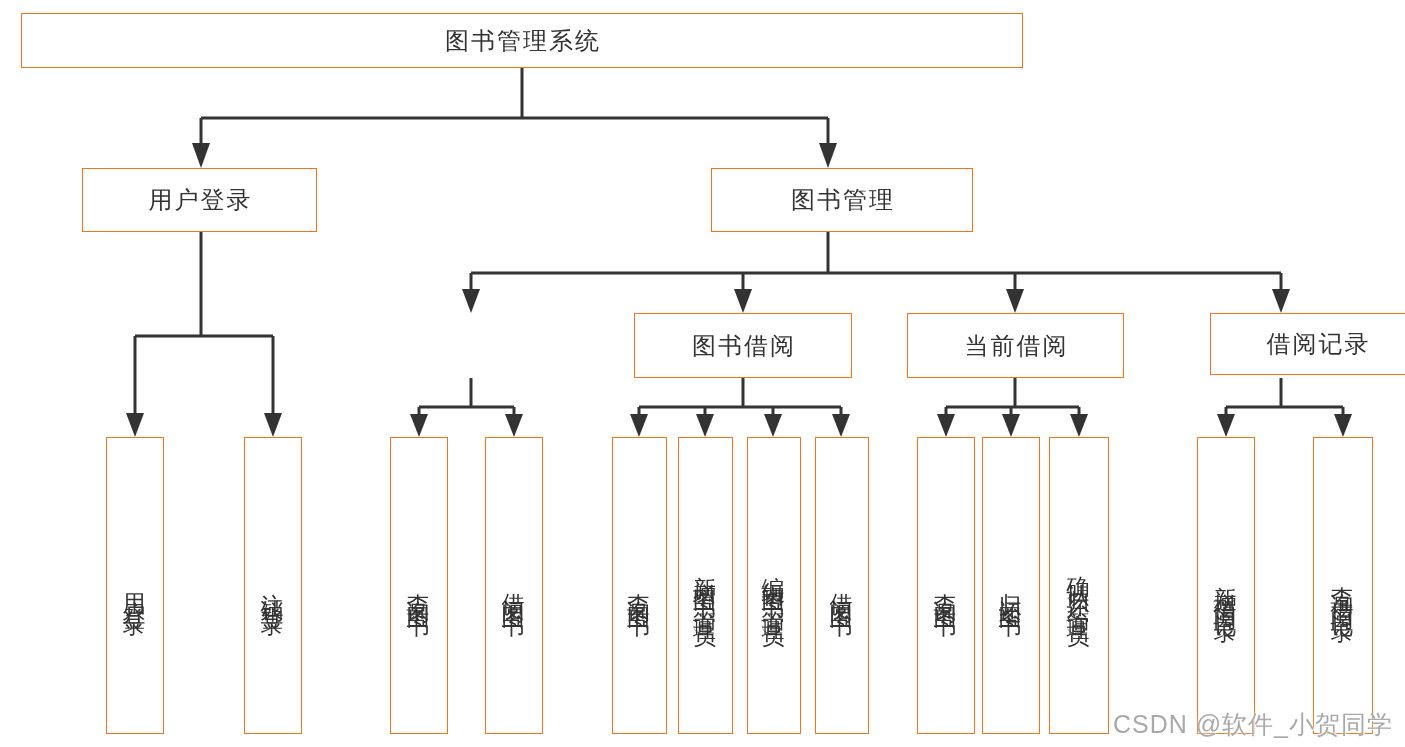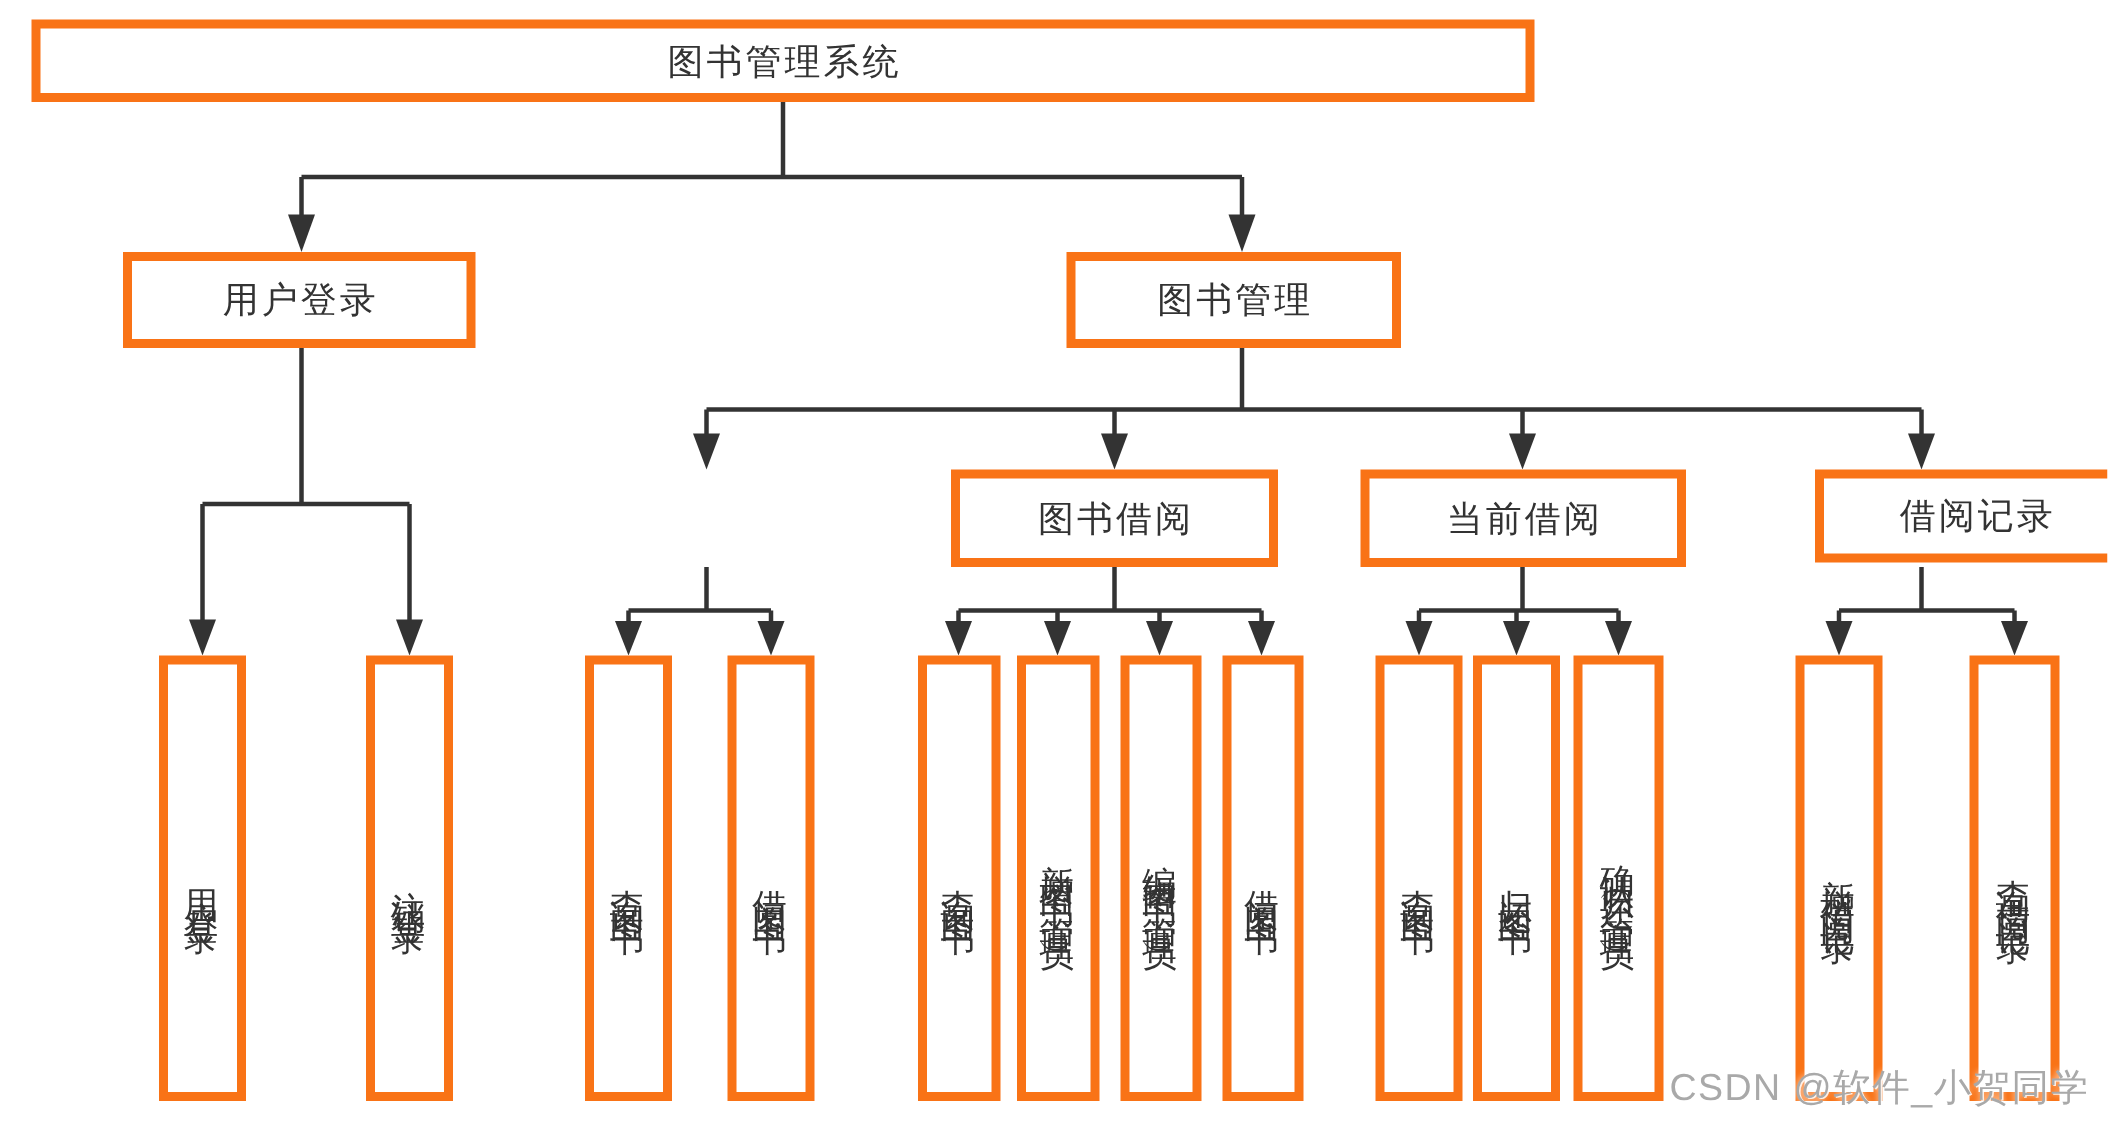--- a/index.html
+++ b/index.html
@@ -28,21 +28,21 @@
     stroke-width: 3;
     fill: none;
   }
   .wires polygon {
     fill: #333333;
     stroke: none;
   }
   .node {
     position: absolute;
     box-sizing: border-box;
-    border: 6px solid #f97316;
+    border: 1px solid #f97316;
     background: #ffffff;
     display: flex;
     align-items: center;
     justify-content: center;
     color: #333333;
     font-size: 24px;
     letter-spacing: 2px;
     z-index: 1;
     white-space: nowrap;
   }
@@ -138,21 +138,21 @@
     <polygon points="1334,414 1352,414 1343,437"></polygon>
   </svg>
 
   <div class="node h" style="left:21px; top:13px; width:1002px; height:55px;">
     <span>图书管理系统</span>
   </div>
 
   <div class="node h" style="left:82px; top:168px; width:235px; height:64px;">
     <span>用户登录</span>
   </div>
-  <div class="node h" style="left:711px; top:168px; width:223px; height:64px;">
+  <div class="node h" style="left:711px; top:168px; width:262px; height:64px;">
     <span>图书管理</span>
   </div>
 
   <div class="node h" style="left:634px; top:313px; width:218px; height:65px;">
     <span>图书借阅</span>
   </div>
   <div class="node h" style="left:907px; top:313px; width:217px; height:65px;">
     <span>当前借阅</span>
   </div>
   <div class="node h" style="left:1210px; top:313px; width:215px; height:62px;">

